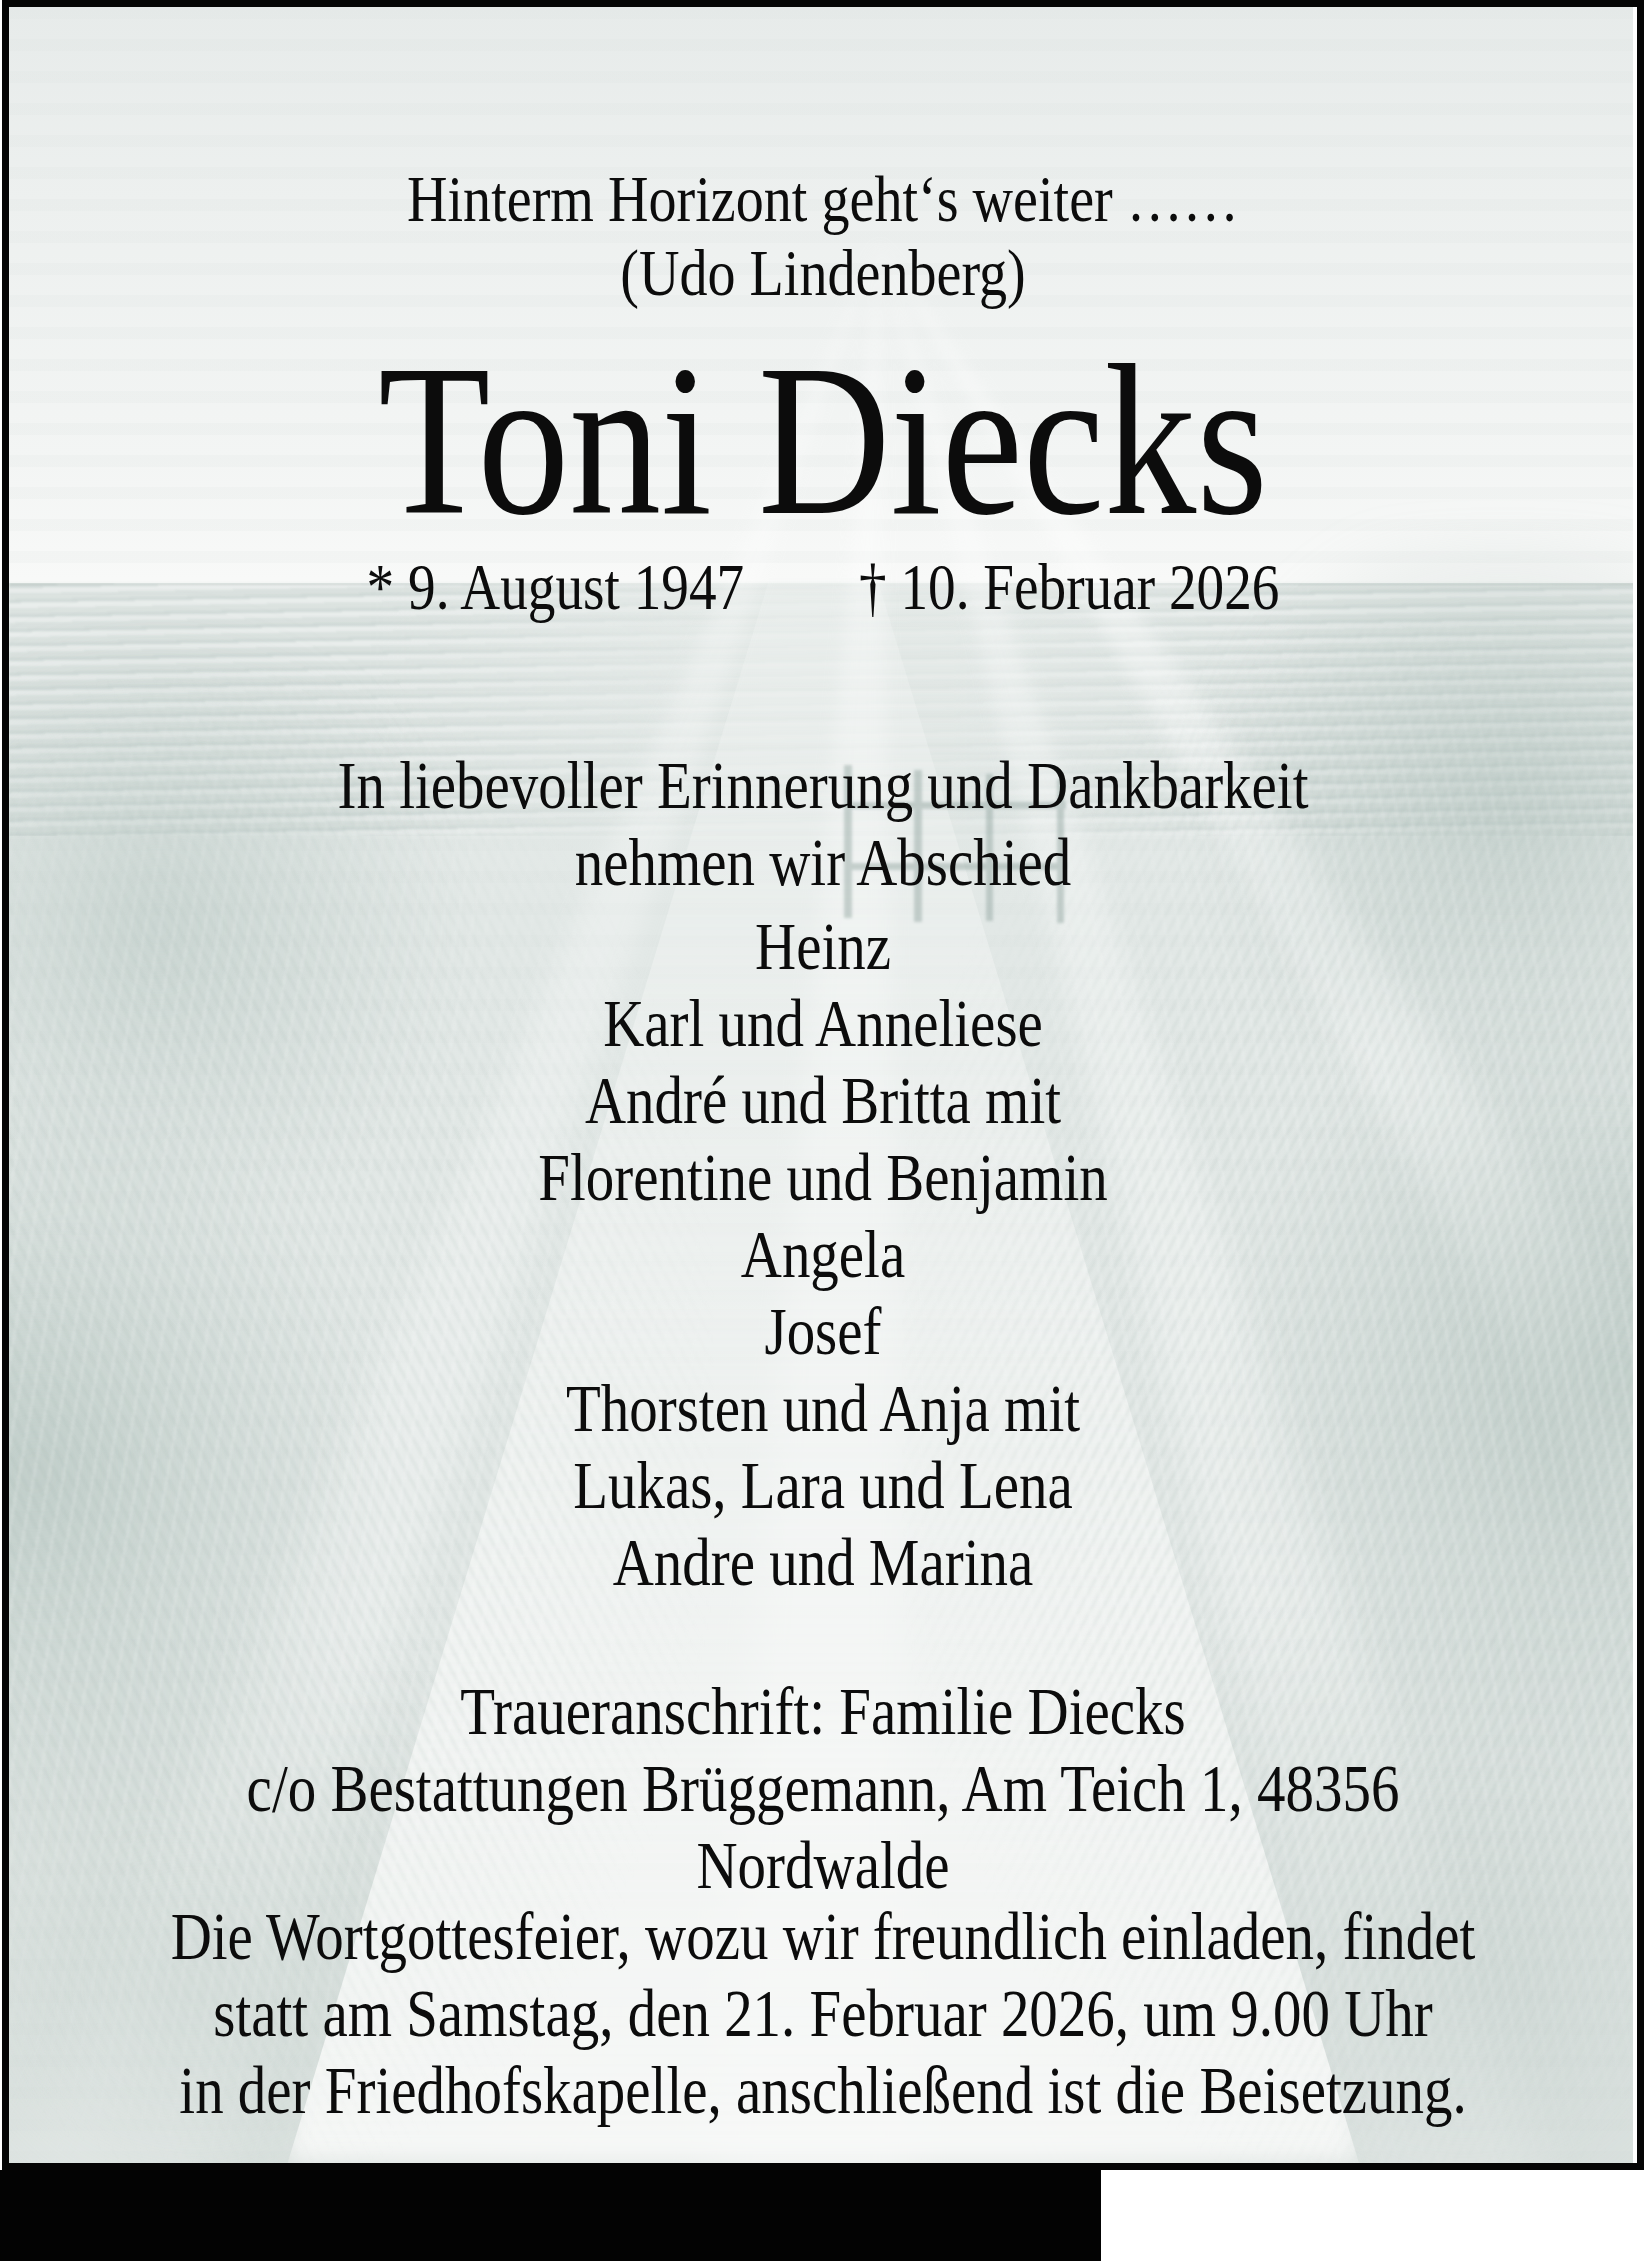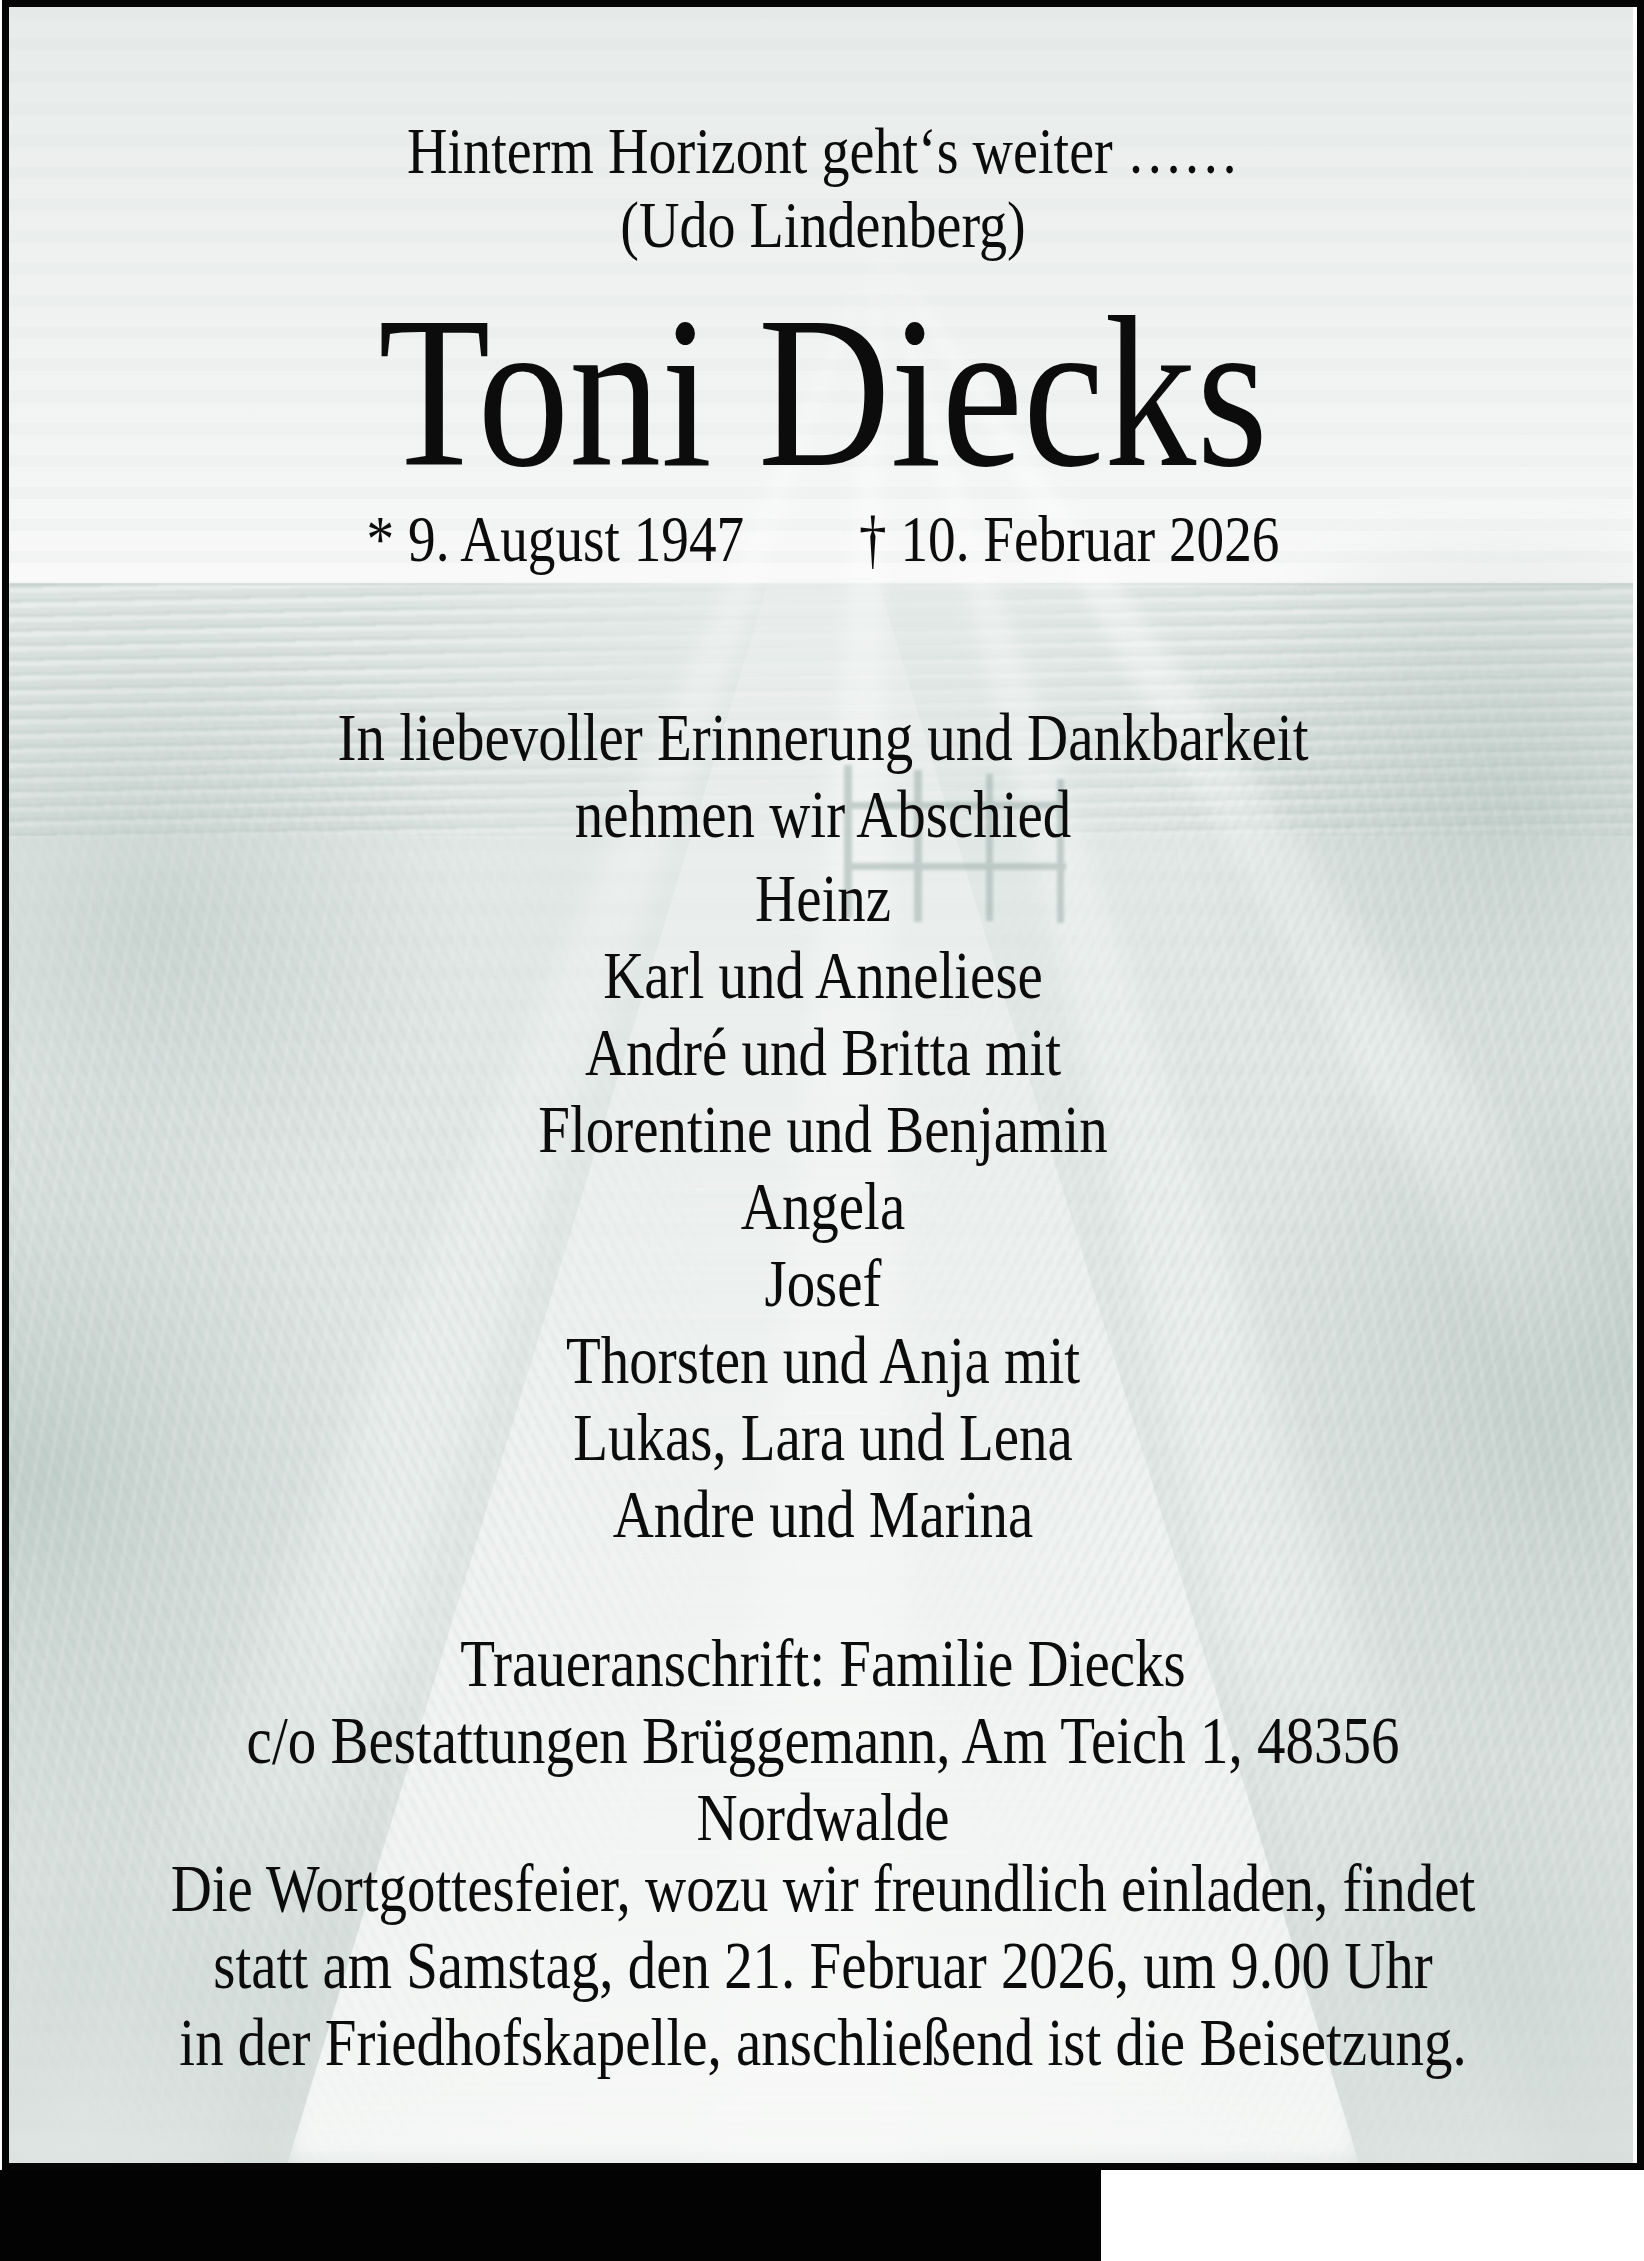--- a/index.html
+++ b/index.html
@@ -22,21 +22,21 @@
   
   .card{
     position:absolute;left:2.3px;top:0;
     width:1642px;height:2170px;
     border:7.7px solid var(--frame);
     background:var(--tint);
     overflow:hidden;
   }
   .bg,.content{position:absolute;inset:0;}
   .bg{z-index:1;}
-  .content{z-index:6;}
+  .content{z-index:6;margin-top:48px;}
 
   
   .bg-sky{
     position:absolute;inset:0;
     background:
       repeating-linear-gradient(180deg, rgba(214,221,219,.14) 0 12.3px, rgba(255,255,255,0) 12.3px 32px),
       linear-gradient(180deg,
         #e7ebea 0%, #edf0ef 9%, #f3f5f4 21%, #f8f9f8 26.6%,
         #e7ecea 27%, #e2e8e6 42%, #e1e7e5 70%, #e3e8e6 100%);
   }

